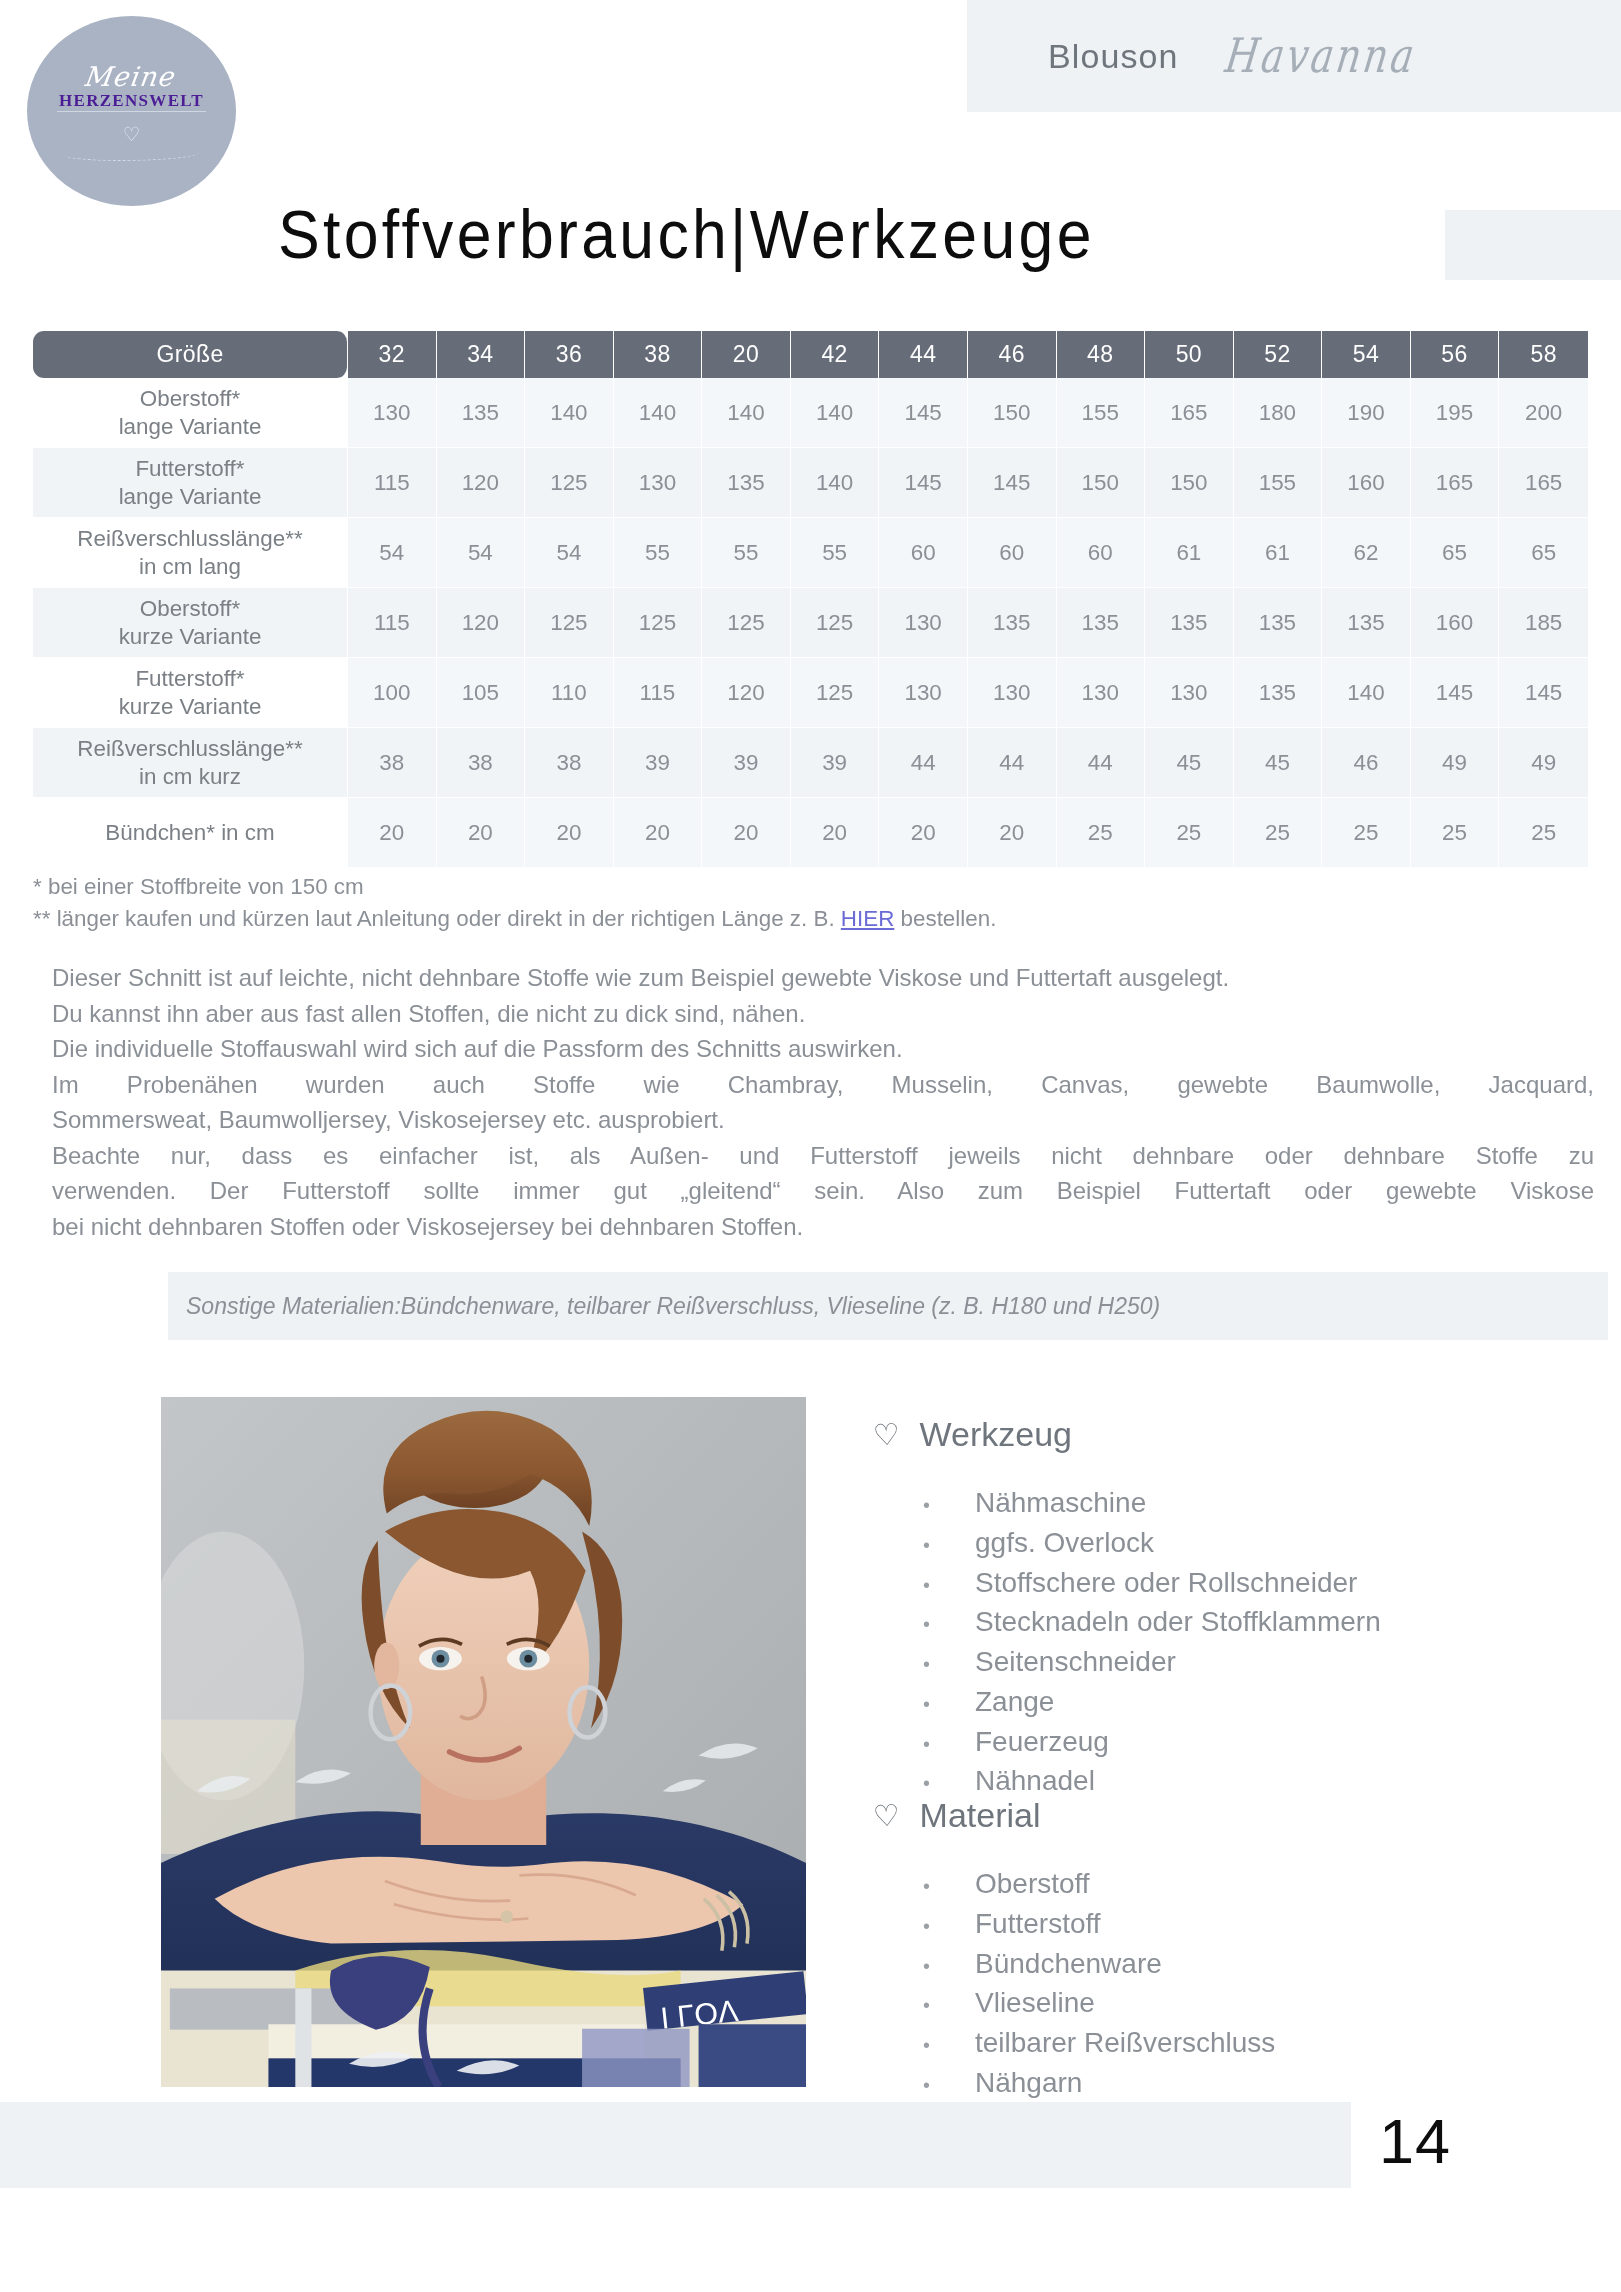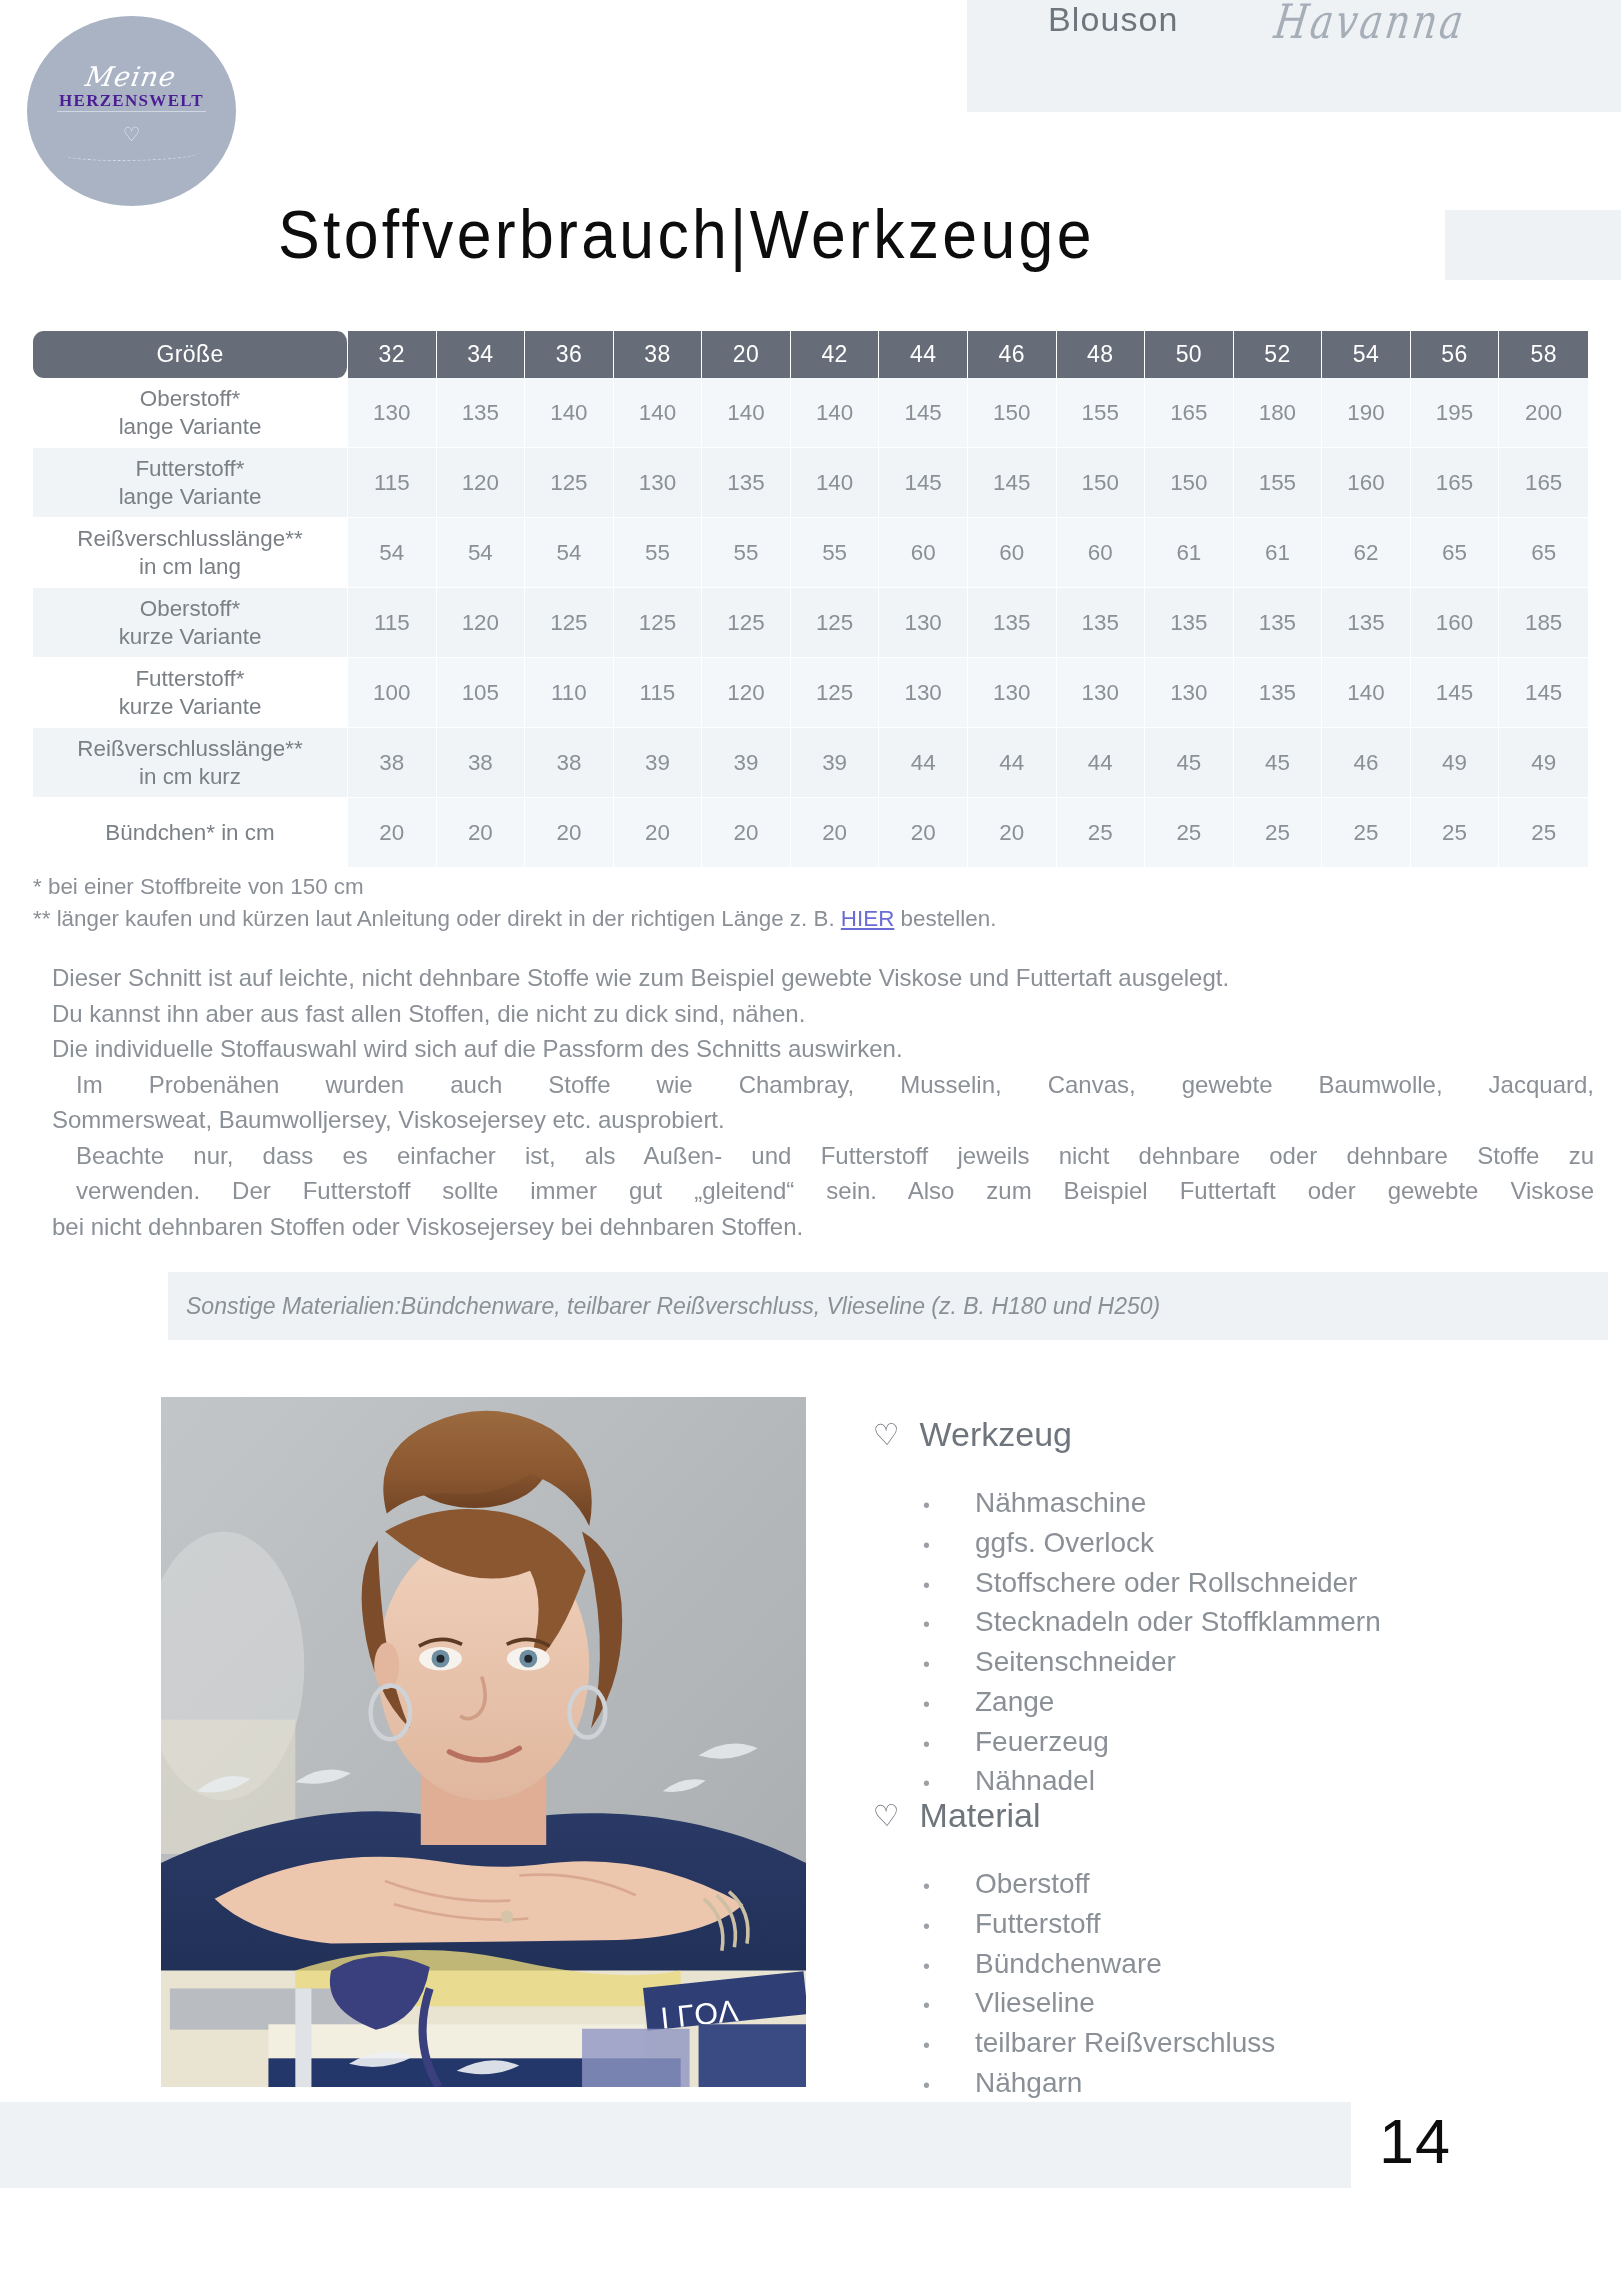--- a/index.html
+++ b/index.html
@@ -19,24 +19,24 @@
     position: absolute;
     left: 967px; top: 0;
     width: 654px; height: 112px;
     background: #eef2f5;
   }
   #header-titles {
     position: absolute;
     left: 967px; top: 0;
     width: 654px; height: 112px;
     display: flex;
-    align-items: flex-start;
+    align-items: center;
     justify-content: flex-start;
     padding-left: 81px;
-    gap: 96px;
+    gap: 47px;
   }
   #pattern-type {
     font-size: 34px;
     letter-spacing: 1.1px;
     color: #6f757c;
     font-weight: 400;
   }
   #pattern-name {
     font-family: "DejaVu Serif", serif;
     font-style: italic;
@@ -170,21 +170,21 @@
   #description {
     position: absolute;
     left: 52px; top: 960px;
     width: 1542px;
     font-size: 24px;
     line-height: 1.48;
     color: #8b9097;
     text-align: justify;
   }
   #description .ln { display: block; }
-  #description .just { text-align: justify; text-align-last: justify; margin-left: 24px; }
+  #description .just { text-align: justify; text-align-last: justify; }
 
   
   #materials-bar {
     position: absolute;
     left: 168px; top: 1272px;
     width: 1440px; height: 68px;
     background: #eef2f5;
     display: flex;
     align-items: center;
     padding-left: 18px;

